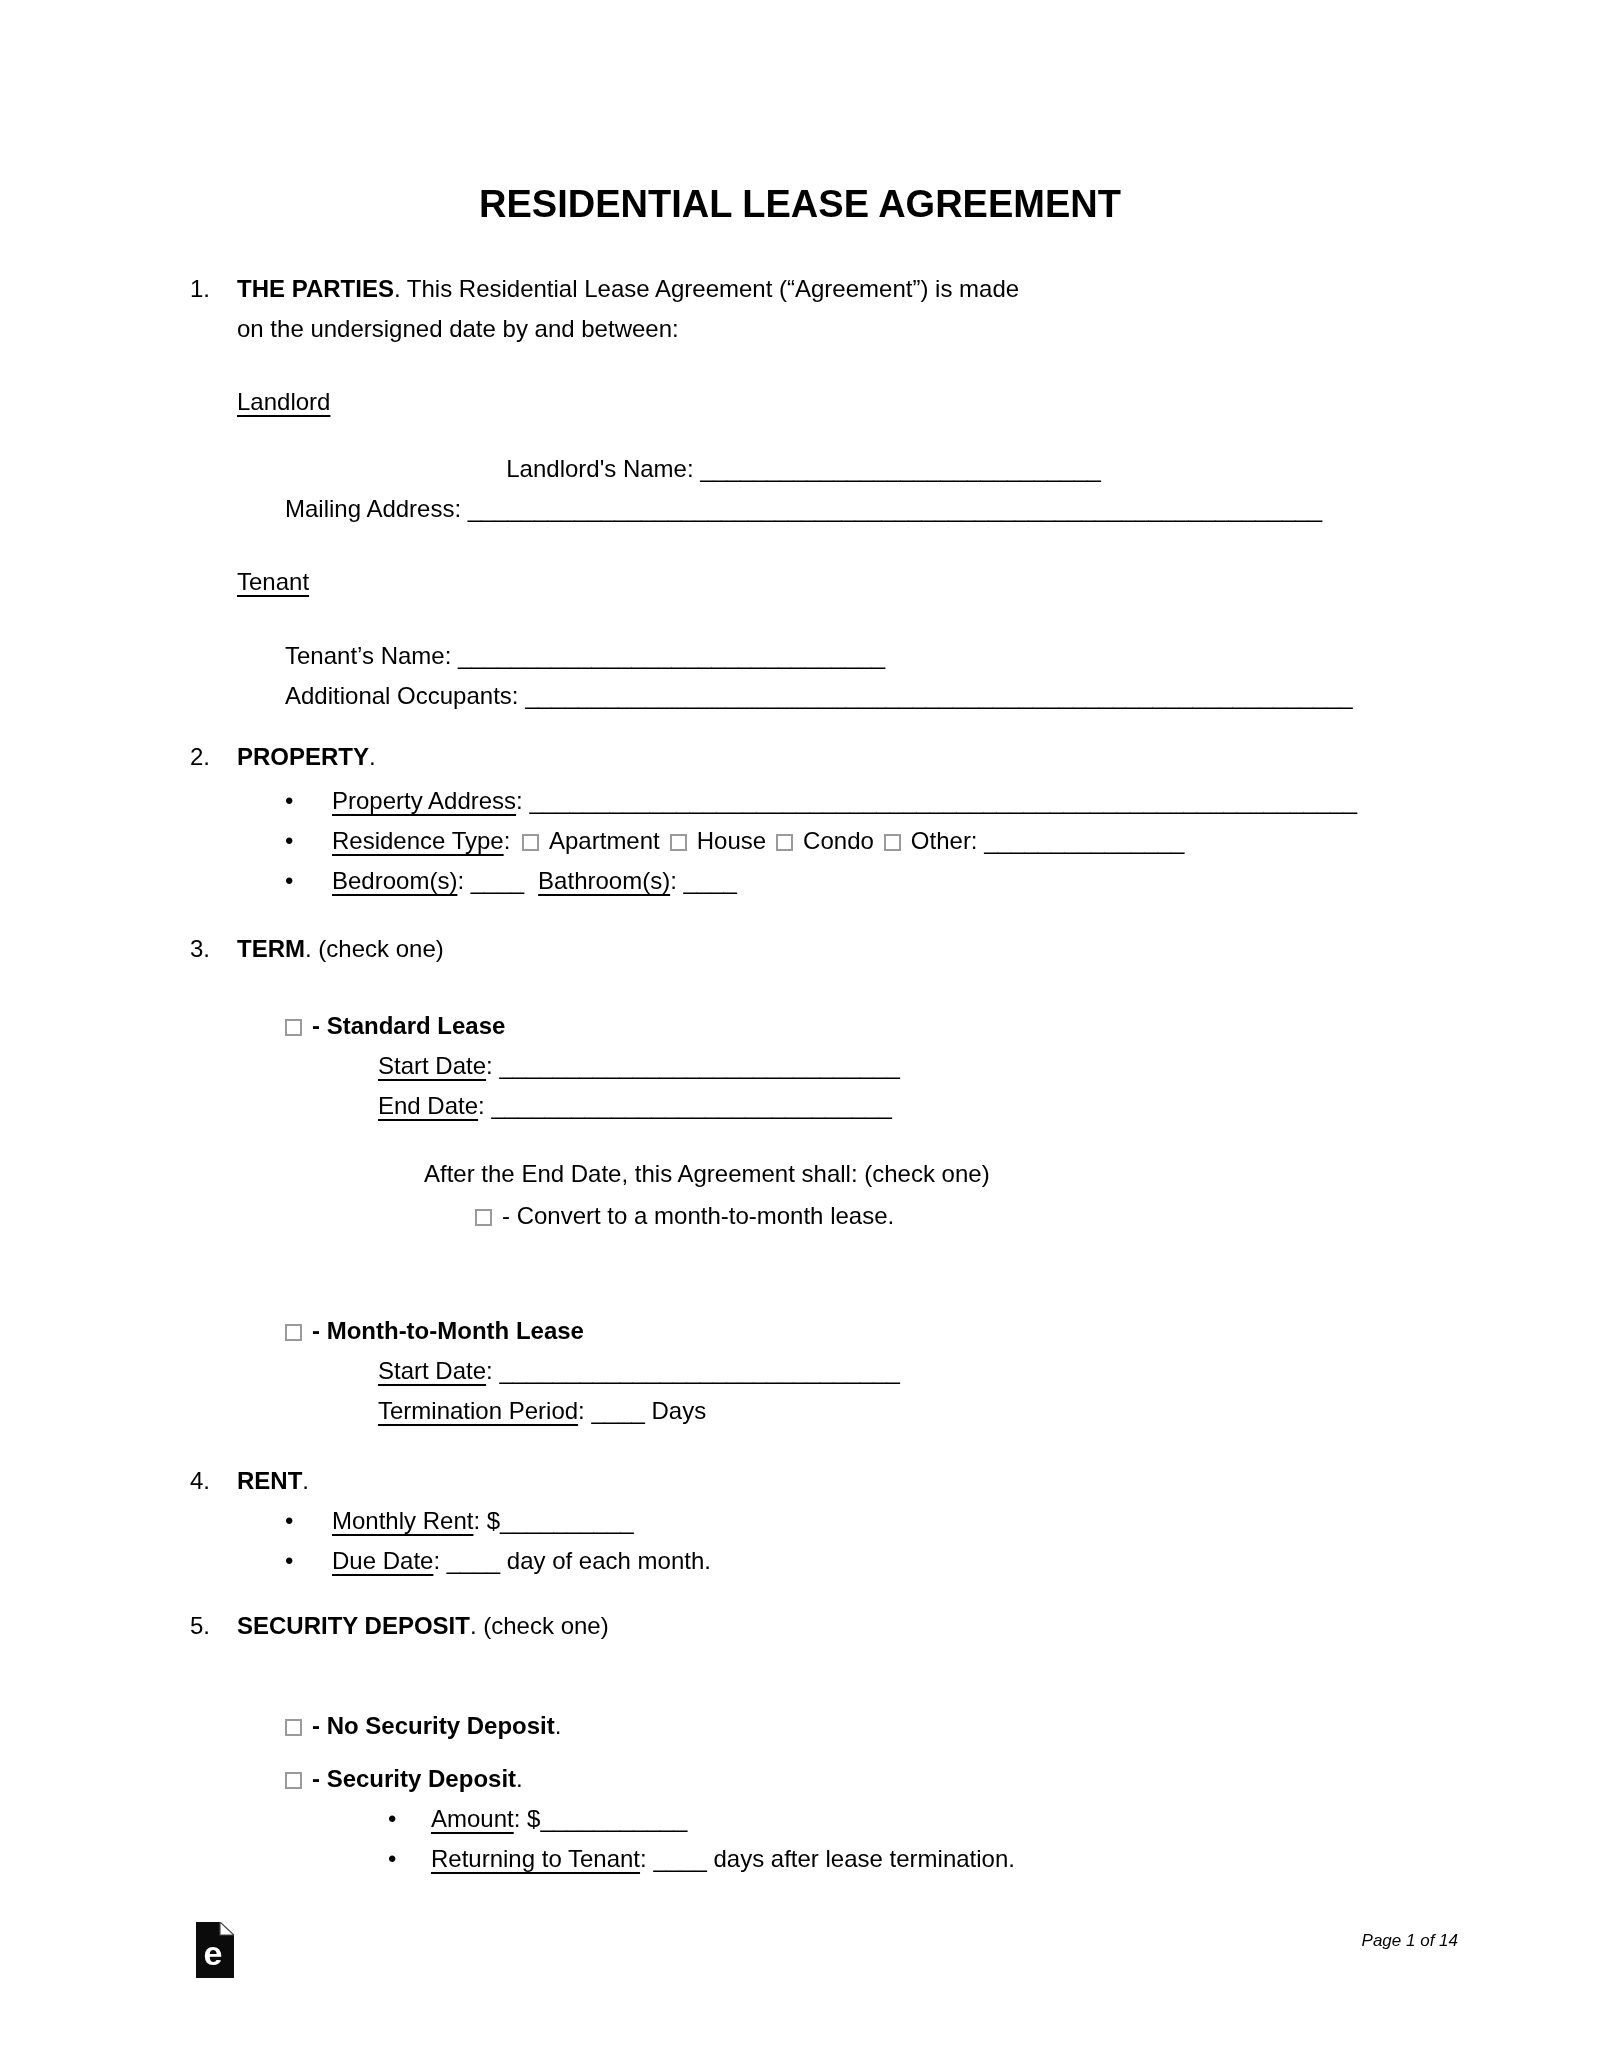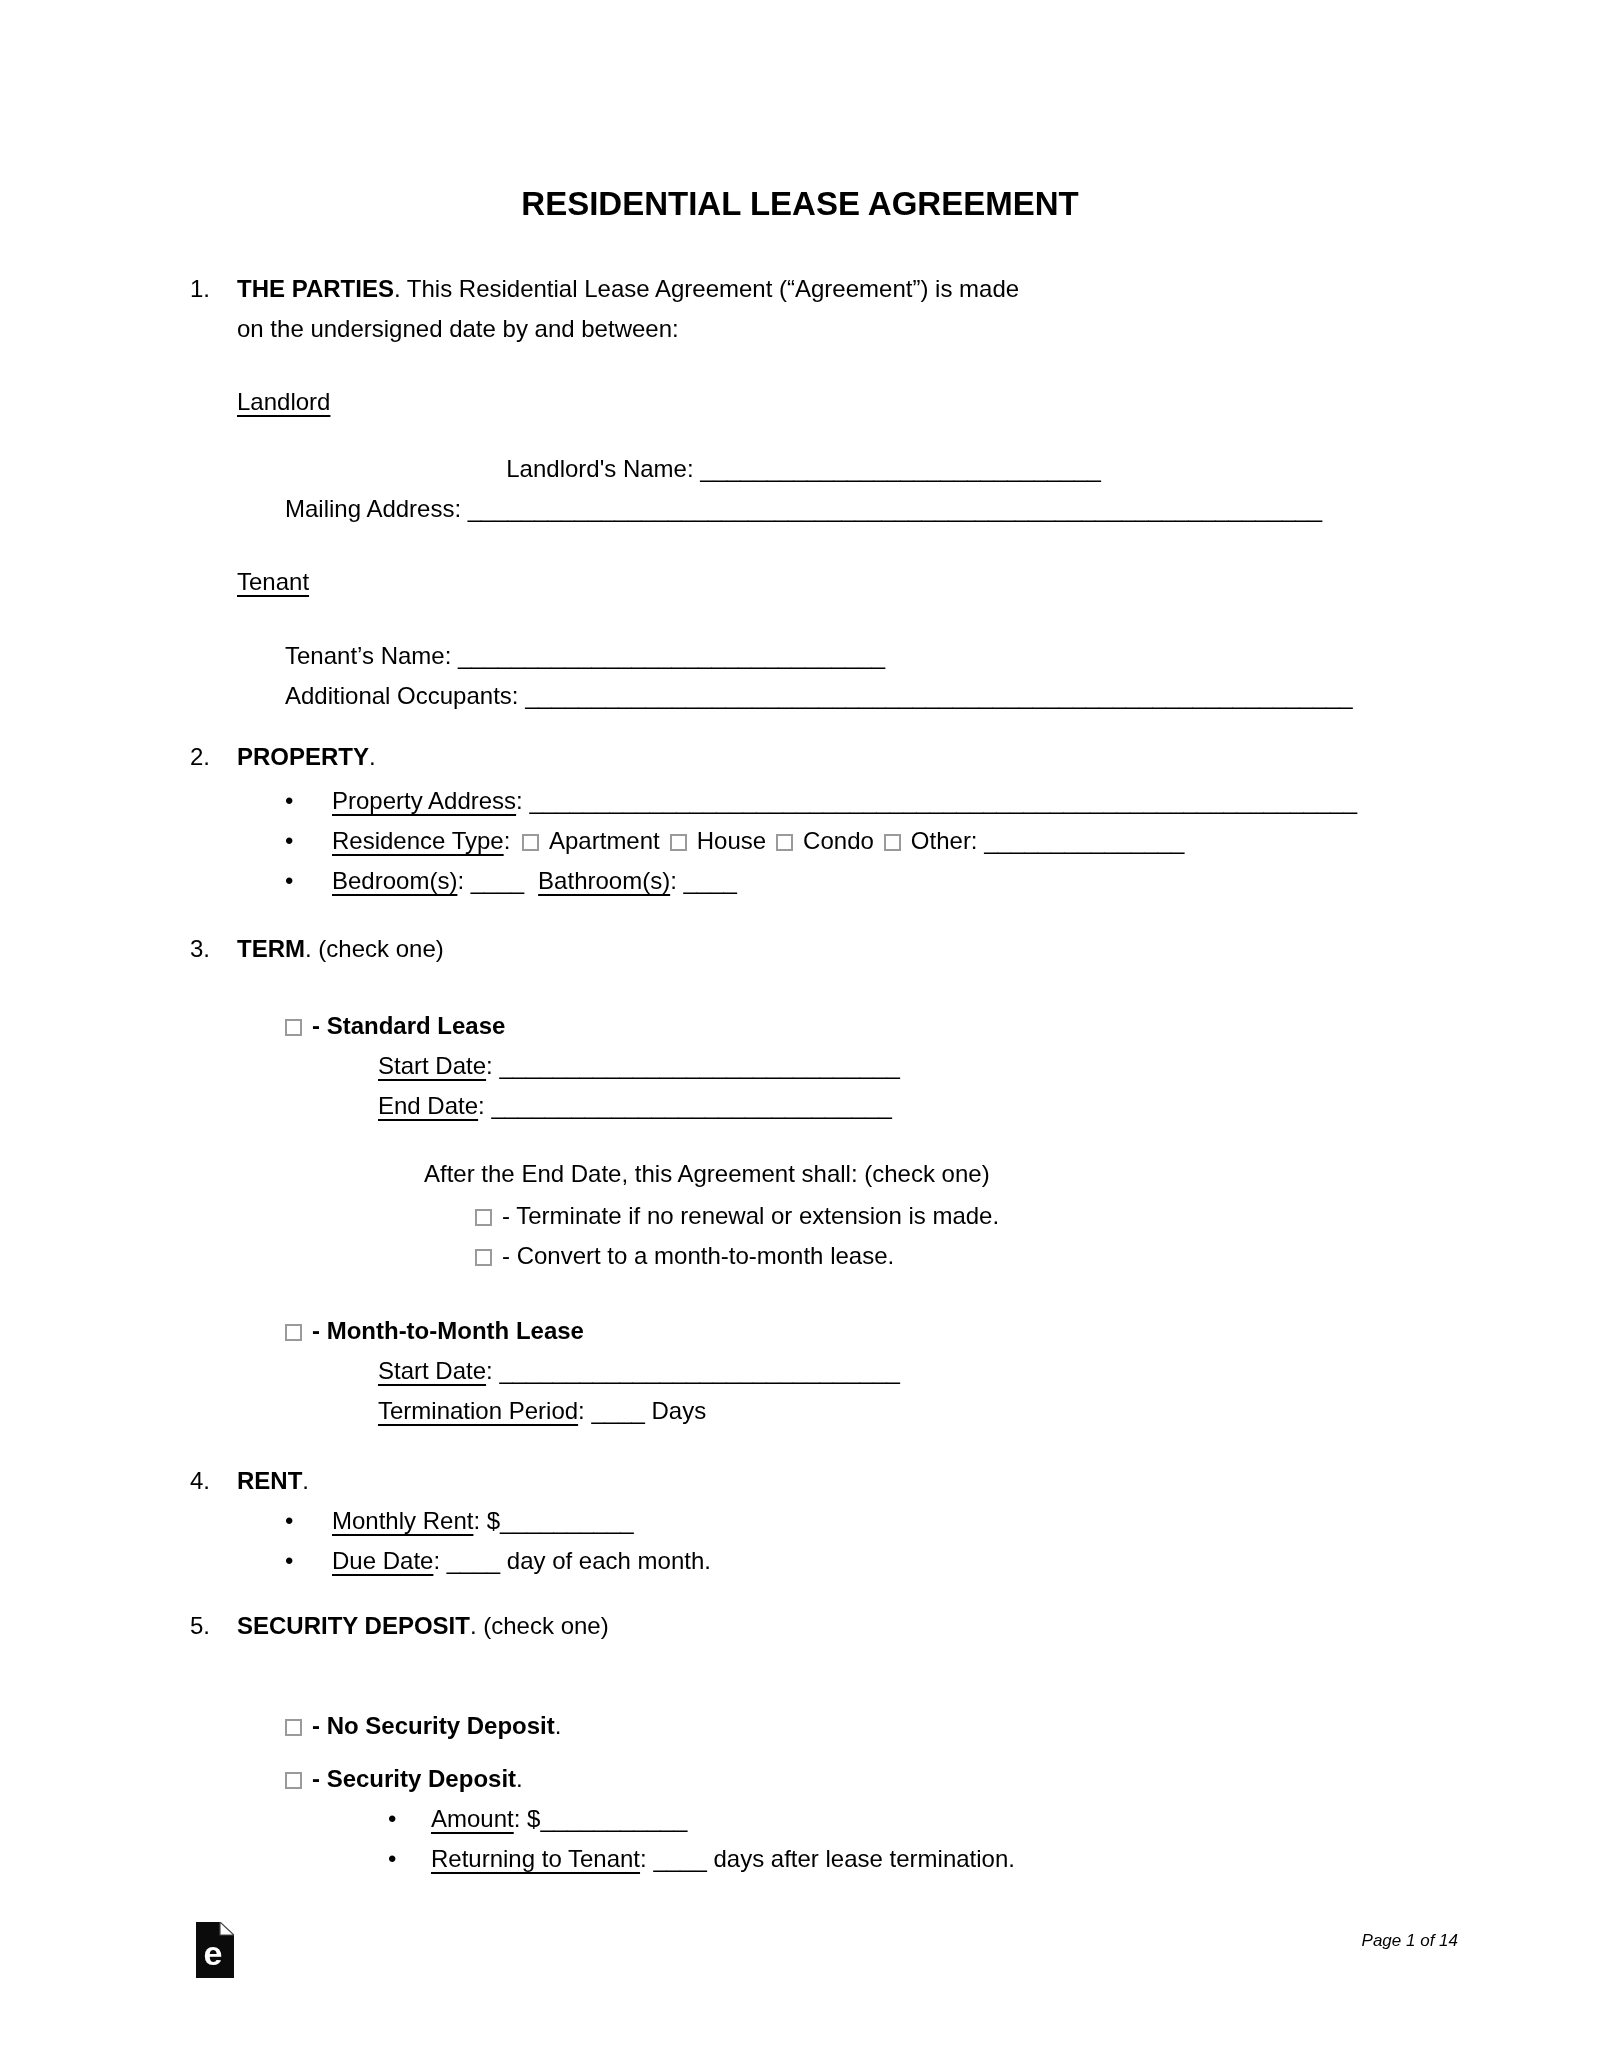--- a/index.html
+++ b/index.html
@@ -3,21 +3,21 @@
 <meta charset="utf-8">
 <style>
   html, body { margin:0; padding:0; background:#ffffff; }
   .page {
     position:relative; width:1600px; height:2070px; background:#ffffff;
     font-family:"Liberation Sans","DejaVu Sans",sans-serif;
     font-size:24px; color:#000; overflow:hidden;
   }
   .abs { position:absolute; }
   .title { top:181px; left:0; width:100%; text-align:center;
-           font-size:33px; font-weight:700; line-height:46px; margin:0; }
+           font-size:38px; font-weight:700; line-height:46px; margin:0; }
   .flexrow { display:flex; align-items:flex-start; }
   .num { flex:0 0 47px; line-height:40px; }
   .ptext { width:805px; line-height:40px; margin:0; }
   .line { line-height:40px; white-space:nowrap; }
   .b { font-weight:700; }
   .u { text-decoration:underline; text-underline-offset:5px; text-decoration-thickness:2px; }
   .brow { display:flex; line-height:40px; white-space:nowrap; }
   .dot { flex:0 0 47px; }
   .dot2 { flex:0 0 43px; }
   .cb { display:inline-block; width:17px; height:17px; box-sizing:border-box;
@@ -90,21 +90,20 @@
   <div class="abs" style="top:1046px;left:378px;">
     <div class="line"><span class="u">Start Date</span><span>: </span><span>______________________________</span></div>
     <div class="line"><span class="u">End Date</span><span>: </span><span>______________________________</span></div>
   </div>
 
   <div class="abs line" style="top:1154px;left:380px;margin-left:44px;">
     <span>After the End Date, this Agreement shall: (check one)</span>
   </div>
 
   <div class="abs" style="top:1196px;left:475px;">
-    <div class="line"><span class="cb mr"></span><span>- Terminate if no renewal or extension is made.</span></div>
     <div class="line"><span class="cb mr"></span><span>- Convert to a month-to-month lease.</span></div>
   </div>
 
   <div class="abs line" style="top:1311px;left:285px;">
     <span class="cb mr"></span><span class="b">- Month-to-Month Lease</span>
   </div>
 
   <div class="abs" style="top:1351px;left:378px;">
     <div class="line"><span class="u">Start Date</span><span>: </span><span>______________________________</span></div>
     <div class="line"><span class="u">Termination Period</span><span>: </span><span>____</span><span> Days</span></div>

